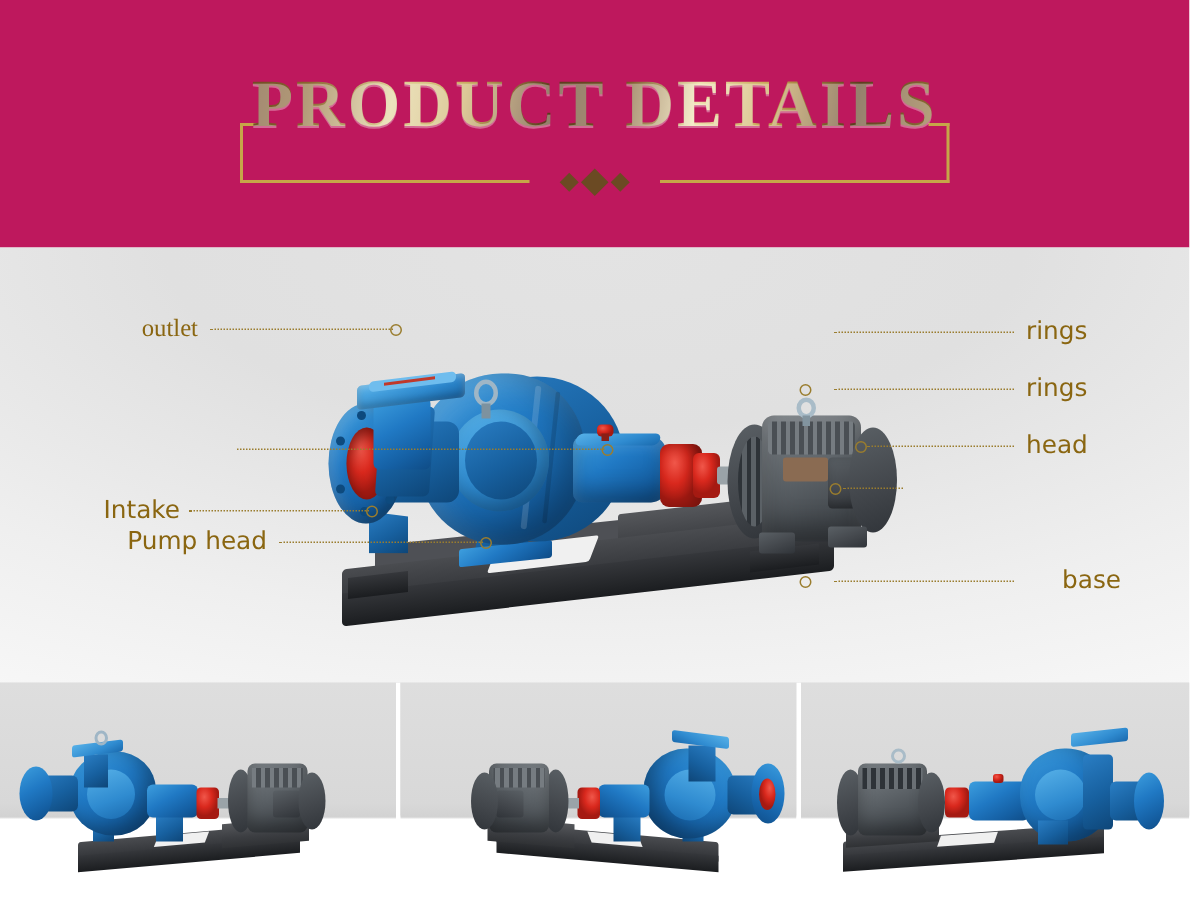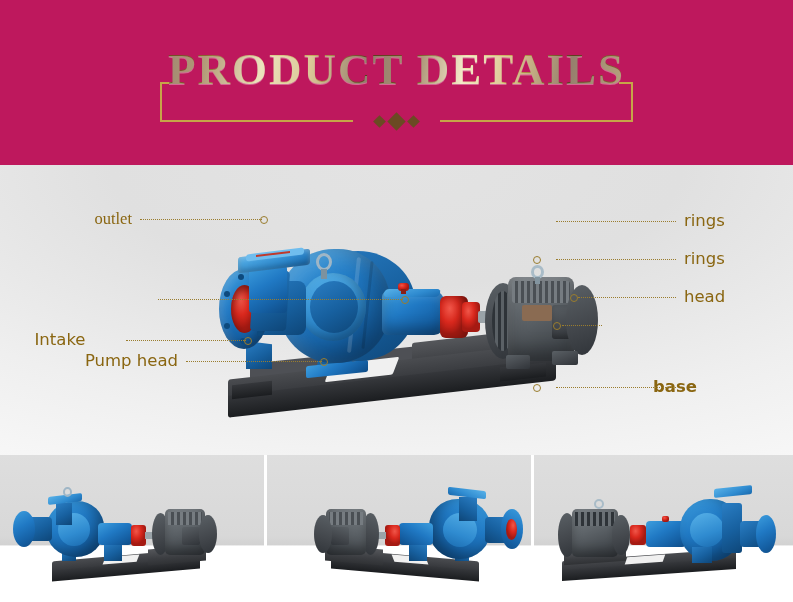--- a/index.html
+++ b/index.html
@@ -182,21 +182,21 @@
       <div class="gray-d" style="left:552px;top:186px;width:26px;height:14px;border-radius:2px;"></div>
     </div>
 
     <div class="lbl left" style="left:0px;top:44px;width:132px;font-family:Liberation Serif, serif;">outlet</div>
     <div class="lead" style="left:140px;top:54px;width:122px;"></div>
     <div class="dot" style="left:260px;top:51px;"></div>
 
     <div class="lead" style="left:158px;top:134px;width:245px;"></div>
     <div class="dot" style="left:401px;top:131px;"></div>
 
-    <div class="lbl left" style="left:0px;top:165px;width:120px;text-align:center;">Intake</div>
+    <div class="lbl left" style="left:0px;top:165px;width:120px;">Intake</div>
     <div class="lead" style="left:126px;top:175px;width:120px;"></div>
     <div class="dot" style="left:244px;top:172px;"></div>
 
     <div class="lbl left" style="left:0px;top:186px;width:178px;">Pump head</div>
     <div class="lead" style="left:186px;top:196px;width:136px;"></div>
     <div class="dot" style="left:320px;top:193px;"></div>
 
     <div class="lbl" style="left:684px;top:46px;">rings</div>
     <div class="lead" style="left:556px;top:56px;width:120px;"></div>
 
@@ -204,21 +204,21 @@
     <div class="lead" style="left:556px;top:94px;width:120px;"></div>
     <div class="dot" style="left:533px;top:91px;"></div>
 
     <div class="lbl" style="left:684px;top:122px;">head</div>
     <div class="lead" style="left:578px;top:132px;width:98px;"></div>
     <div class="dot" style="left:570px;top:129px;"></div>
 
     <div class="lead" style="left:562px;top:160px;width:40px;"></div>
     <div class="dot" style="left:553px;top:157px;"></div>
 
-    <div class="lbl" style="left:653px;top:212px;font-weight:bold;">base</div>
+    <div class="lbl" style="left:708px;top:212px;">base</div>
     <div class="lead" style="left:556px;top:222px;width:120px;"></div>
     <div class="dot" style="left:533px;top:219px;"></div>
   </div>
 
   <div class="thumbs">
 
     <div class="thumb" style="left:0px;width:264px;">
       <div class="rig" style="left:0;top:0;width:264px;height:147px;">
         <div class="base-top" style="left:52px;top:100px;width:148px;height:14px;transform:skewY(-5deg);border-radius:2px;"></div>
         <div class="base-cut" style="left:104px;top:101px;width:34px;height:7px;transform:skewY(-5deg) skewX(-22deg);"></div>

